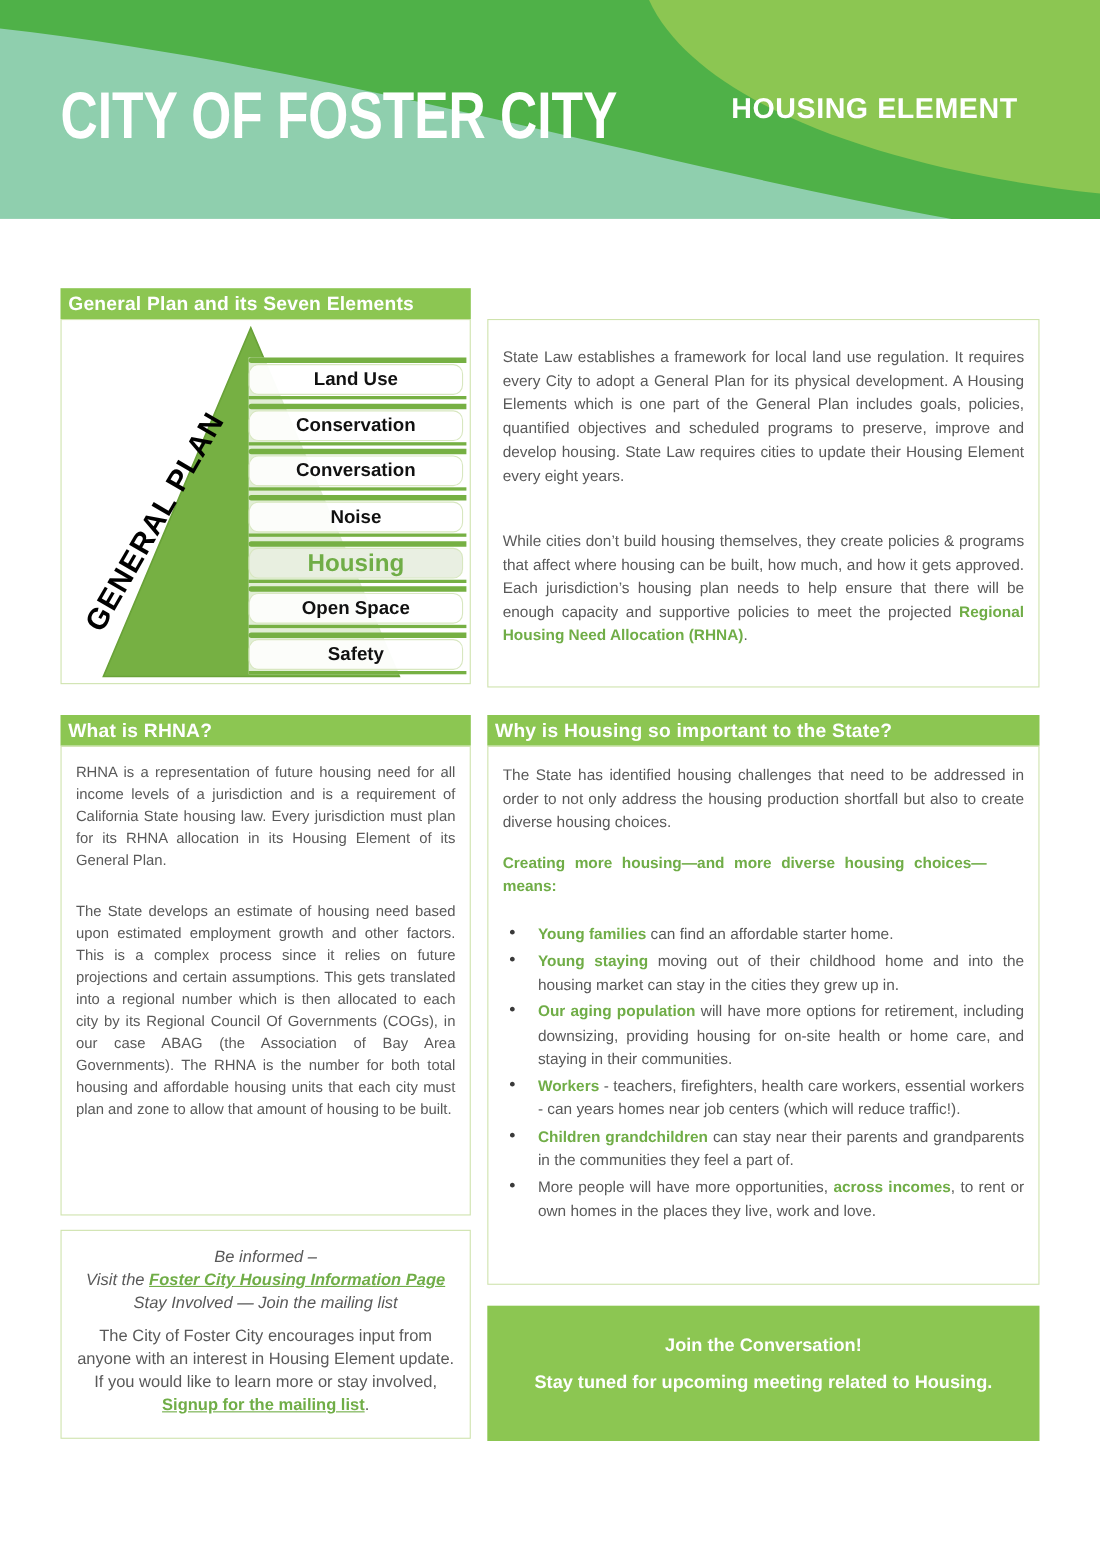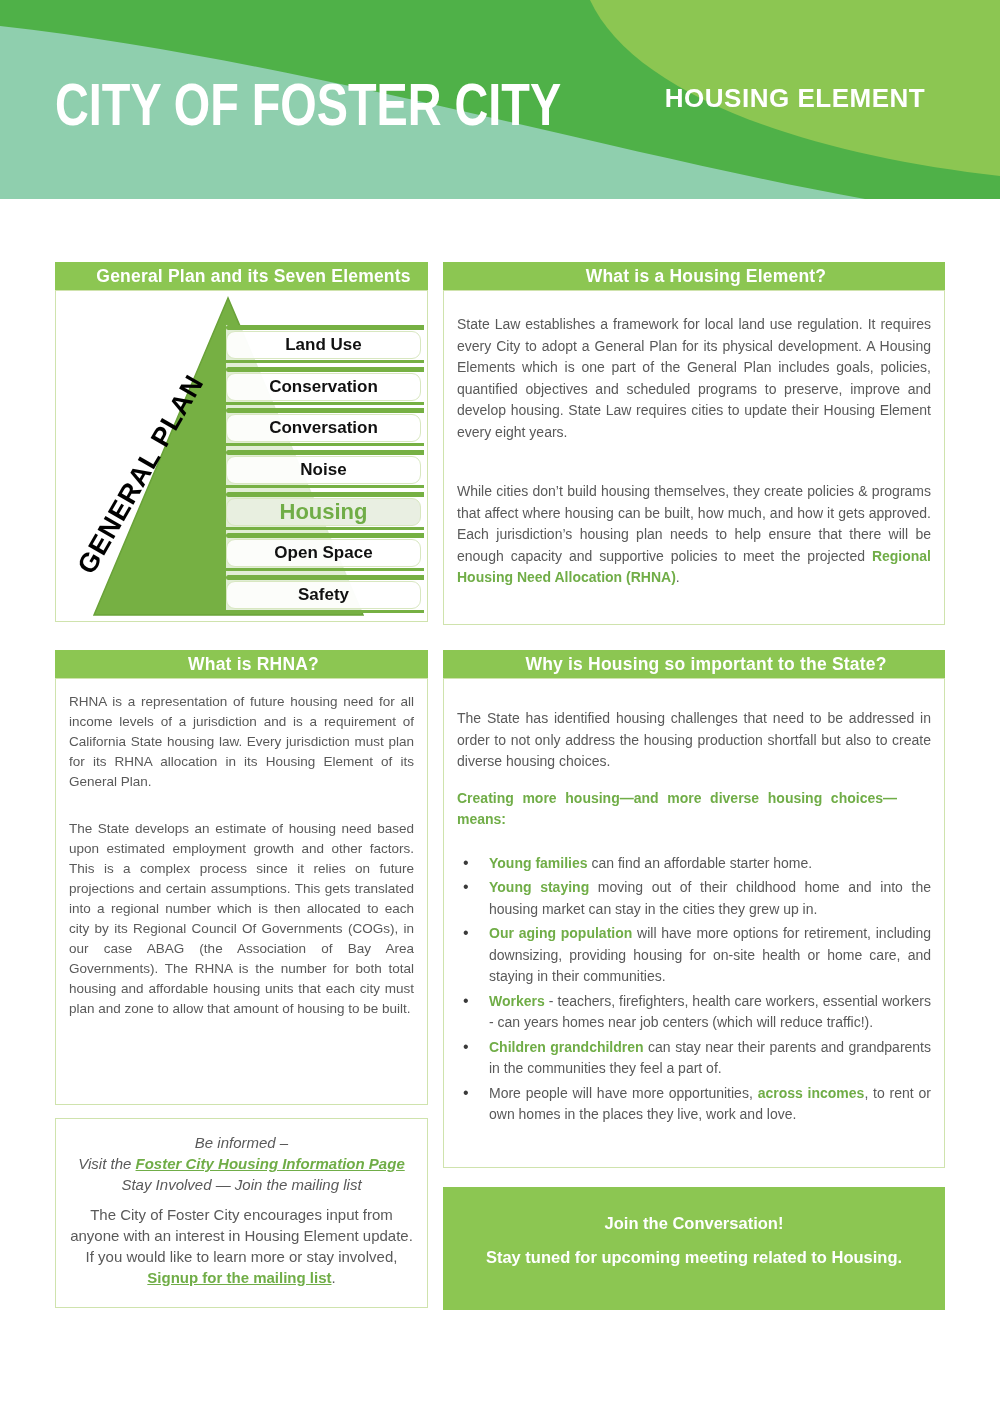--- a/index.html
+++ b/index.html
@@ -22,23 +22,22 @@
   }
   .hero-sub {
     position:absolute; left:660px; top:83px; width:270px; text-align:center;
     font-size:26px; font-weight:bold; color:#ffffff; letter-spacing:0.5px;
     white-space:nowrap;
   }
 
   
   .bar {
     position:absolute; height:28px; background:#8CC652; color:#ffffff;
-    font-size:17.5px; font-weight:bold; line-height:28px; padding-left:24px;
+    font-size:17.5px; font-weight:bold; line-height:28px; padding-left:7px;
     letter-spacing:0.2px;
-    text-align:center;
   }
   .panel {
     position:absolute; background:#ffffff; border:1px solid #CFE3AD;
     color:#595959;
   }
   .jtext { text-align:justify; }
 
   
   .bar-gp   { left:55px;  top:262px; width:373px; }
   .box-pyr  { left:55px;  top:290px; width:373px; height:332px; }
@@ -47,21 +46,21 @@
               padding:13px 13px 0 13px; font-size:13.5px; line-height:20px; }
   .box-info { left:55px;  top:1118px; width:373px; height:190px;
               padding:13px 12px 0 12px; font-size:15px; line-height:21px; text-align:center; }
 
   
   .bar-he   { left:443px; top:262px; width:502px; }
   .box-he   { left:443px; top:290px; width:502px; height:335px;
               padding:23px 13px 0 13px; font-size:14px; line-height:21.5px; }
   .bar-why  { left:443px; top:650px; width:502px; }
   .box-why  { left:443px; top:678px; width:502px; height:490px;
-              padding:29px 13px 0 13px; font-size:14px; line-height:21.5px; }
+              padding:15px 13px 0 13px; font-size:14px; line-height:21.5px; }
   .box-join {
     position:absolute; left:443px; top:1187px; width:502px; height:123px;
     background:#8CC652; color:#ffffff; text-align:center;
     font-size:16.5px; font-weight:bold; padding-top:27px;
   }
   .box-join .join-line2 { margin-top:15px; }
 
   .box-rhna p + p { margin-top:27px; }
   .box-he   p + p { margin-top:38px; }
 
@@ -181,21 +180,20 @@
 
   <div class="panel box-info">
     <div class="info-it">Be informed –</div>
     <div class="info-it"><span>Visit the </span><a class="green-link info-it">Foster City Housing Information Page</a></div>
     <div class="info-it">Stay Involved — Join the mailing list</div>
     <div class="info-p">The City of Foster City encourages input from anyone with an interest in Housing Element update.</div>
     <div>If you would like to learn more or stay involved,</div>
     <div><a class="green-link"> Signup for the mailing list</a><span>.</span></div>
   </div>
 
-  <div class="bar bar-he">What is a Housing Element?</div>
 
   <div class="panel box-he jtext">
     <p>State Law establishes a framework for local land use regulation. It requires every City to adopt a General Plan for its physical development. A Housing Elements which is one part of the General Plan includes goals, policies, quantified objectives and scheduled programs to preserve, improve and develop housing. State Law requires cities to update their Housing Element every eight years.</p>
     <p><span>While cities don’t build housing themselves, they create policies &amp; programs that affect where housing can be built, how much, and how it gets approved. Each jurisdiction’s housing plan needs to help ensure that there will be enough capacity and supportive policies to meet the projected </span><span class="hl">Regional Housing Need Allocation (RHNA)</span><span>.</span></p>
   </div>
 
   <div class="bar bar-why">Why is Housing so important to the State?</div>
 
   <div class="panel box-why">
     <p class="jtext">The State has identified housing challenges that need to be addressed in order to not only address the housing production shortfall but also to create diverse housing choices.</p>

